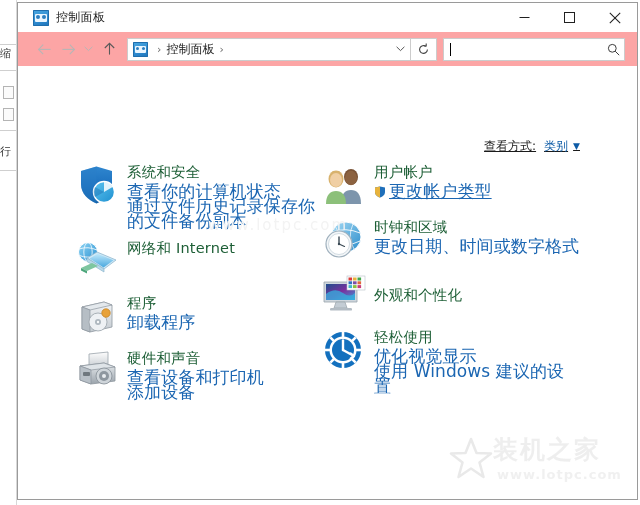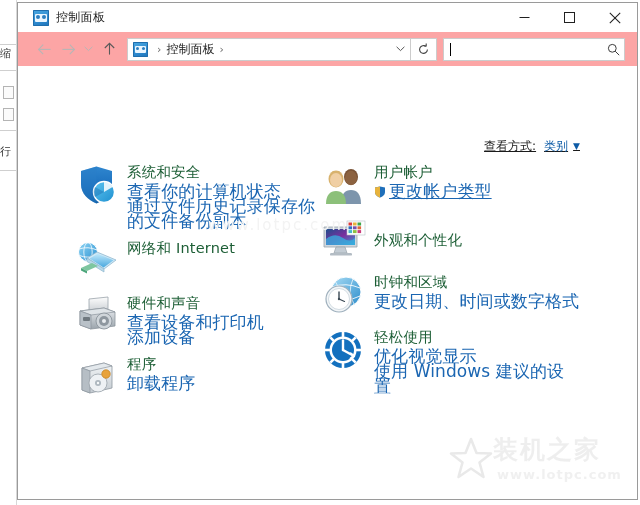--- a/index.html
+++ b/index.html
@@ -566,20 +566,46 @@
             </div>
             <div class="cat-body">
               <div class="cat-title">网络和 Internet</div>
             </div>
           </div>
 
           <div class="category">
             <div class="cat-icon">
               <svg width="46" height="46" viewBox="0 0 46 46" aria-hidden="true">
                 <defs>
+                  <linearGradient id="bx1" x1="0" y1="0" x2="0" y2="1">
+                    <stop offset="0%" stop-color="#f3f5f7"></stop>
+                    <stop offset="100%" stop-color="#c3cad0"></stop>
+                  </linearGradient>
+                </defs>
+                <path d="M8 14 L30 9 L38 12 L38 34 L16 39 L8 36 Z" fill="url(#bx1)" stroke="#8e979f" stroke-width=".8"></path>
+                <path d="M8 14 L30 9 L38 12 L16 17 Z" fill="#e4e9ed" stroke="#8e979f" stroke-width=".7"></path>
+                <path d="M16 17 L16 39 L8 36 L8 14 Z" fill="#b6bec5" stroke="#8e979f" stroke-width=".7"></path>
+                <circle cx="24" cy="29" r="9" fill="#eef1f4" stroke="#99a2aa" stroke-width=".8"></circle>
+                <circle cx="24" cy="29" r="3" fill="#aeb7bf"></circle>
+                <circle cx="24" cy="29" r="1.2" fill="#f7f9fa"></circle>
+                <circle cx="32" cy="20" r="4.2" fill="#e8a23a" stroke="#c98522" stroke-width=".8"></circle>
+              </svg>
+            </div>
+            <div class="cat-body">
+              <div class="cat-title">程序</div>
+              <div class="cat-links">
+                <span class="cat-link">卸载程序</span>
+              </div>
+            </div>
+          </div>
+
+          <div class="category">
+            <div class="cat-icon">
+              <svg width="46" height="46" viewBox="0 0 46 46" aria-hidden="true">
+                <defs>
                   <linearGradient id="pg1" x1="0" y1="0" x2="0" y2="1">
                     <stop offset="0%" stop-color="#fdfdfd"></stop>
                     <stop offset="100%" stop-color="#c9ced3"></stop>
                   </linearGradient>
                   <linearGradient id="pg2" x1="0" y1="0" x2="0" y2="1">
                     <stop offset="0%" stop-color="#e9ecef"></stop>
                     <stop offset="100%" stop-color="#9ba4ac"></stop>
                   </linearGradient>
                 </defs>
                 <path d="M15 6 L34 4 L34 17 L15 19 Z" fill="url(#pg1)" stroke="#9aa3ab" stroke-width=".8"></path>
@@ -590,46 +616,20 @@
                 <circle cx="30" cy="28" r="8" fill="#cfd5da" stroke="#8b949c" stroke-width=".9"></circle>
                 <circle cx="30" cy="28" r="5" fill="#8e979f"></circle>
                 <circle cx="30" cy="28" r="2" fill="#e9edf0"></circle>
               </svg>
             </div>
             <div class="cat-body">
               <div class="cat-title">硬件和声音</div>
               <div class="cat-links">
                 <span class="cat-link">查看设备和打印机</span>
                 <span class="cat-link">添加设备</span>
-              </div>
-            </div>
-          </div>
-
-          <div class="category">
-            <div class="cat-icon">
-              <svg width="46" height="46" viewBox="0 0 46 46" aria-hidden="true">
-                <defs>
-                  <linearGradient id="bx1" x1="0" y1="0" x2="0" y2="1">
-                    <stop offset="0%" stop-color="#f3f5f7"></stop>
-                    <stop offset="100%" stop-color="#c3cad0"></stop>
-                  </linearGradient>
-                </defs>
-                <path d="M8 14 L30 9 L38 12 L38 34 L16 39 L8 36 Z" fill="url(#bx1)" stroke="#8e979f" stroke-width=".8"></path>
-                <path d="M8 14 L30 9 L38 12 L16 17 Z" fill="#e4e9ed" stroke="#8e979f" stroke-width=".7"></path>
-                <path d="M16 17 L16 39 L8 36 L8 14 Z" fill="#b6bec5" stroke="#8e979f" stroke-width=".7"></path>
-                <circle cx="24" cy="29" r="9" fill="#eef1f4" stroke="#99a2aa" stroke-width=".8"></circle>
-                <circle cx="24" cy="29" r="3" fill="#aeb7bf"></circle>
-                <circle cx="24" cy="29" r="1.2" fill="#f7f9fa"></circle>
-                <circle cx="32" cy="20" r="4.2" fill="#e8a23a" stroke="#c98522" stroke-width=".8"></circle>
-              </svg>
-            </div>
-            <div class="cat-body">
-              <div class="cat-title">程序</div>
-              <div class="cat-links">
-                <span class="cat-link">卸载程序</span>
               </div>
             </div>
           </div>
 
         </div>
 
         <div class="col col-right">
 
           <div class="category">
             <div class="cat-icon">
@@ -646,20 +646,49 @@
             <div class="cat-body">
               <div class="cat-title">用户帐户</div>
               <div class="cat-links">
                 <span class="cat-link with-shield">
                   <svg class="uac-shield" viewBox="0 0 12 12" aria-hidden="true">
                     <path d="M1 1.6 L6 0.4 L11 1.6 L11 6 C11 9 8.4 10.8 6 11.6 C3.6 10.8 1 9 1 6 Z" fill="#1f6fba"></path>
                     <path d="M6 0.4 L1 1.6 L1 6 C1 9 3.6 10.8 6 11.6 Z" fill="#e8b33c"></path>
                   </svg>
                   <span>更改帐户类型</span>
                 </span>
+              </div>
+            </div>
+          </div>
+
+          <div class="category">
+            <div class="cat-icon">
+              <svg width="46" height="46" viewBox="0 0 46 46" aria-hidden="true">
+                <defs>
+                  <linearGradient id="gl2" x1="0" y1="0" x2="1" y2="1">
+                    <stop offset="0%" stop-color="#a8dcf5"></stop>
+                    <stop offset="100%" stop-color="#2a8ccb"></stop>
+                  </linearGradient>
+                </defs>
+                <circle cx="25" cy="20" r="15" fill="url(#gl2)" stroke="#ffffff" stroke-width="1"></circle>
+                <path d="M11 15 Q25 10 39 16" fill="none" stroke="#ffffff" stroke-width="1" opacity=".85"></path>
+                <path d="M11 25 Q25 31 39 24" fill="none" stroke="#ffffff" stroke-width="1" opacity=".85"></path>
+                <path d="M14 9 Q22 20 16 33" fill="none" stroke="#ffffff" stroke-width="1" opacity=".7"></path>
+                <path d="M32 7 Q26 20 33 32" fill="none" stroke="#ffffff" stroke-width="1" opacity=".7"></path>
+                <circle cx="18" cy="27" r="13" fill="#f3f6f8" stroke="#9fb0bd" stroke-width="1.2"></circle>
+                <circle cx="18" cy="27" r="10.5" fill="#ffffff" stroke="#c8d3da" stroke-width=".8"></circle>
+                <line x1="18" y1="27" x2="18" y2="20" stroke="#3c4a55" stroke-width="1.4" stroke-linecap="round"></line>
+                <line x1="18" y1="27" x2="23.5" y2="29.5" stroke="#3c4a55" stroke-width="1.2" stroke-linecap="round"></line>
+                <circle cx="18" cy="27" r="1.2" fill="#3c4a55"></circle>
+              </svg>
+            </div>
+            <div class="cat-body">
+              <div class="cat-title">时钟和区域</div>
+              <div class="cat-links">
+                <span class="cat-link">更改日期、时间或数字格式</span>
               </div>
             </div>
           </div>
 
           <div class="category" style="align-items:center;">
             <div class="cat-icon">
               <svg width="46" height="46" viewBox="0 0 46 46" aria-hidden="true">
                 <defs>
                   <linearGradient id="mon1" x1="0" y1="0" x2="1" y2="1">
                     <stop offset="0%" stop-color="#1d4e8c"></stop>
@@ -687,49 +716,20 @@
               </svg>
             </div>
             <div class="cat-body">
               <div class="cat-title">外观和个性化</div>
             </div>
           </div>
 
           <div class="category">
             <div class="cat-icon">
               <svg width="46" height="46" viewBox="0 0 46 46" aria-hidden="true">
-                <defs>
-                  <linearGradient id="gl2" x1="0" y1="0" x2="1" y2="1">
-                    <stop offset="0%" stop-color="#a8dcf5"></stop>
-                    <stop offset="100%" stop-color="#2a8ccb"></stop>
-                  </linearGradient>
-                </defs>
-                <circle cx="25" cy="20" r="15" fill="url(#gl2)" stroke="#ffffff" stroke-width="1"></circle>
-                <path d="M11 15 Q25 10 39 16" fill="none" stroke="#ffffff" stroke-width="1" opacity=".85"></path>
-                <path d="M11 25 Q25 31 39 24" fill="none" stroke="#ffffff" stroke-width="1" opacity=".85"></path>
-                <path d="M14 9 Q22 20 16 33" fill="none" stroke="#ffffff" stroke-width="1" opacity=".7"></path>
-                <path d="M32 7 Q26 20 33 32" fill="none" stroke="#ffffff" stroke-width="1" opacity=".7"></path>
-                <circle cx="18" cy="27" r="13" fill="#f3f6f8" stroke="#9fb0bd" stroke-width="1.2"></circle>
-                <circle cx="18" cy="27" r="10.5" fill="#ffffff" stroke="#c8d3da" stroke-width=".8"></circle>
-                <line x1="18" y1="27" x2="18" y2="20" stroke="#3c4a55" stroke-width="1.4" stroke-linecap="round"></line>
-                <line x1="18" y1="27" x2="23.5" y2="29.5" stroke="#3c4a55" stroke-width="1.2" stroke-linecap="round"></line>
-                <circle cx="18" cy="27" r="1.2" fill="#3c4a55"></circle>
-              </svg>
-            </div>
-            <div class="cat-body">
-              <div class="cat-title">时钟和区域</div>
-              <div class="cat-links">
-                <span class="cat-link">更改日期、时间或数字格式</span>
-              </div>
-            </div>
-          </div>
-
-          <div class="category">
-            <div class="cat-icon">
-              <svg width="46" height="46" viewBox="0 0 46 46" aria-hidden="true">
                 <circle cx="22" cy="23" r="18" fill="#1370be"></circle>
                 <circle cx="22" cy="23" r="13.5" fill="#ffffff"></circle>
                 <circle cx="22" cy="23" r="11" fill="#1370be"></circle>
                 <g stroke="#ffffff" stroke-width="2.6" stroke-linecap="butt">
                   <line x1="22" y1="5" x2="22" y2="10"></line>
                   <line x1="22" y1="36" x2="22" y2="41"></line>
                   <line x1="4" y1="23" x2="9" y2="23"></line>
                   <line x1="35" y1="23" x2="40" y2="23"></line>
                   <line x1="9.3" y1="10.3" x2="12.8" y2="13.8"></line>
                   <line x1="31.2" y1="32.2" x2="34.7" y2="35.7"></line>

